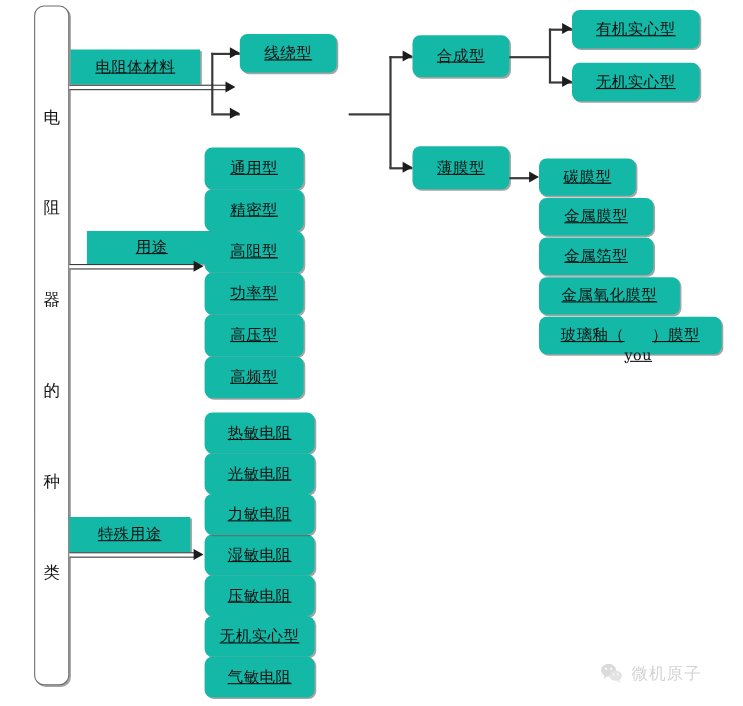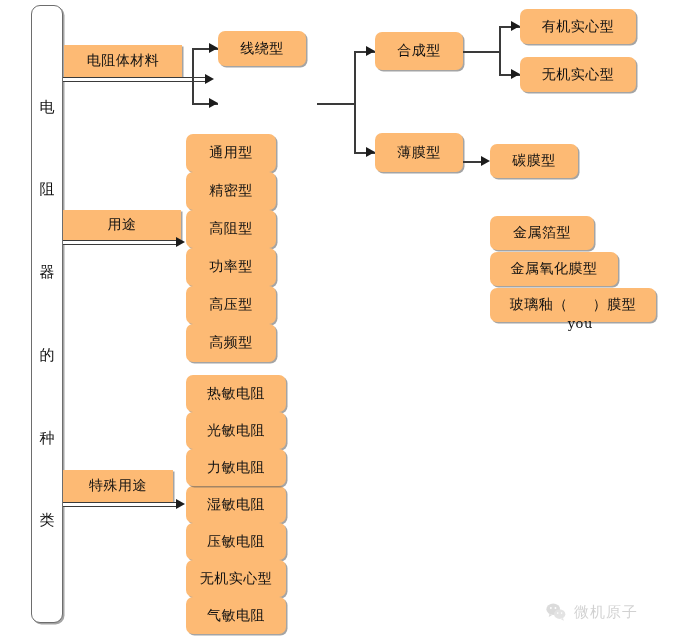--- a/index.html
+++ b/index.html
@@ -12,31 +12,32 @@
     width: 675px;
     height: 642px;
     background: #ffffff;
     font-family: "DejaVu Sans", "Liberation Sans", sans-serif;
     overflow: hidden;
   }
   
   .node {
     position: absolute;
     box-sizing: border-box;
-    background: #fdba74;
+    background: #14b8a6;
     border: 1.3px solid #ararara;
     border-color: #6d6d6d;
     display: flex;
     align-items: center;
     justify-content: center;
     font-size: 14px;
     color: #111111;
     letter-spacing: 0.5px;
     box-shadow: 1.5px 1.5px 0 rgba(90,90,90,0.55);
     white-space: nowrap;
+    text-decoration: underline;
   }
   .node.rounded { border-radius: 7px; }
   .node.sharp   { border-radius: 0px; text-align: center; }
 
   
   .root-bar {
     position: absolute;
     box-sizing: border-box;
     background: #ffffff;
     border: 1.3px solid #6d6d6d;
@@ -144,29 +145,30 @@
   <div class="hline" style="left:499px; top:74px; width:21px;"></div>
   <div class="arrow" style="left:511px; top:68.5px;"></div>
 
   <div class="node rounded" style="left:520px; top:9px; width:116px; height:35px;">有机实心型</div>
   <div class="node rounded" style="left:520px; top:57px; width:116px; height:35px;">无机实心型</div>
 
   <div class="hline" style="left:463px; top:161px; width:21px;"></div>
   <div class="arrow" style="left:481px; top:155.5px;"></div>
 
   <div class="node rounded" style="left:490px; top:144px; width:88px; height:34px;">碳膜型</div>
+  <div class="node rounded" style="left:490px; top:180px; width:104px; height:34px;">金属膜型</div>
   <div class="node rounded" style="left:490px; top:216px; width:104px; height:34px;">金属箔型</div>
   <div class="node rounded" style="left:490px; top:252px; width:128px; height:34px;">金属氧化膜型</div>
   <div class="node rounded" style="left:490px; top:288px; width:166px; height:34px;">
     <span>玻璃釉（</span>
       <span class="serif-you">you</span>
       <span>）膜型</span>
   </div>
 
-  <div class="node sharp" style="left:63px; top:210px; width:118px; height:30px;">用途</div>
+  <div class="node sharp" style="left:79px; top:210px; width:118px; height:30px;">用途</div>
   <div class="bus" style="left:63px; top:240px; width:115px;"></div>
   <div class="arrow" style="left:176px; top:236.5px;"></div>
 
   <div class="node rounded" style="left:186px; top:134px; width:90px; height:38px;">通用型</div>
   <div class="node rounded" style="left:186px; top:172px; width:90px; height:38px;">精密型</div>
   <div class="node rounded" style="left:186px; top:210px; width:90px; height:38px;">高阻型</div>
   <div class="node rounded" style="left:186px; top:248px; width:90px; height:38px;">功率型</div>
   <div class="node rounded" style="left:186px; top:286px; width:90px; height:38px;">高压型</div>
   <div class="node sharp" style="left:63px; top:470px; width:110px; height:32px;">特殊用途</div>
 

